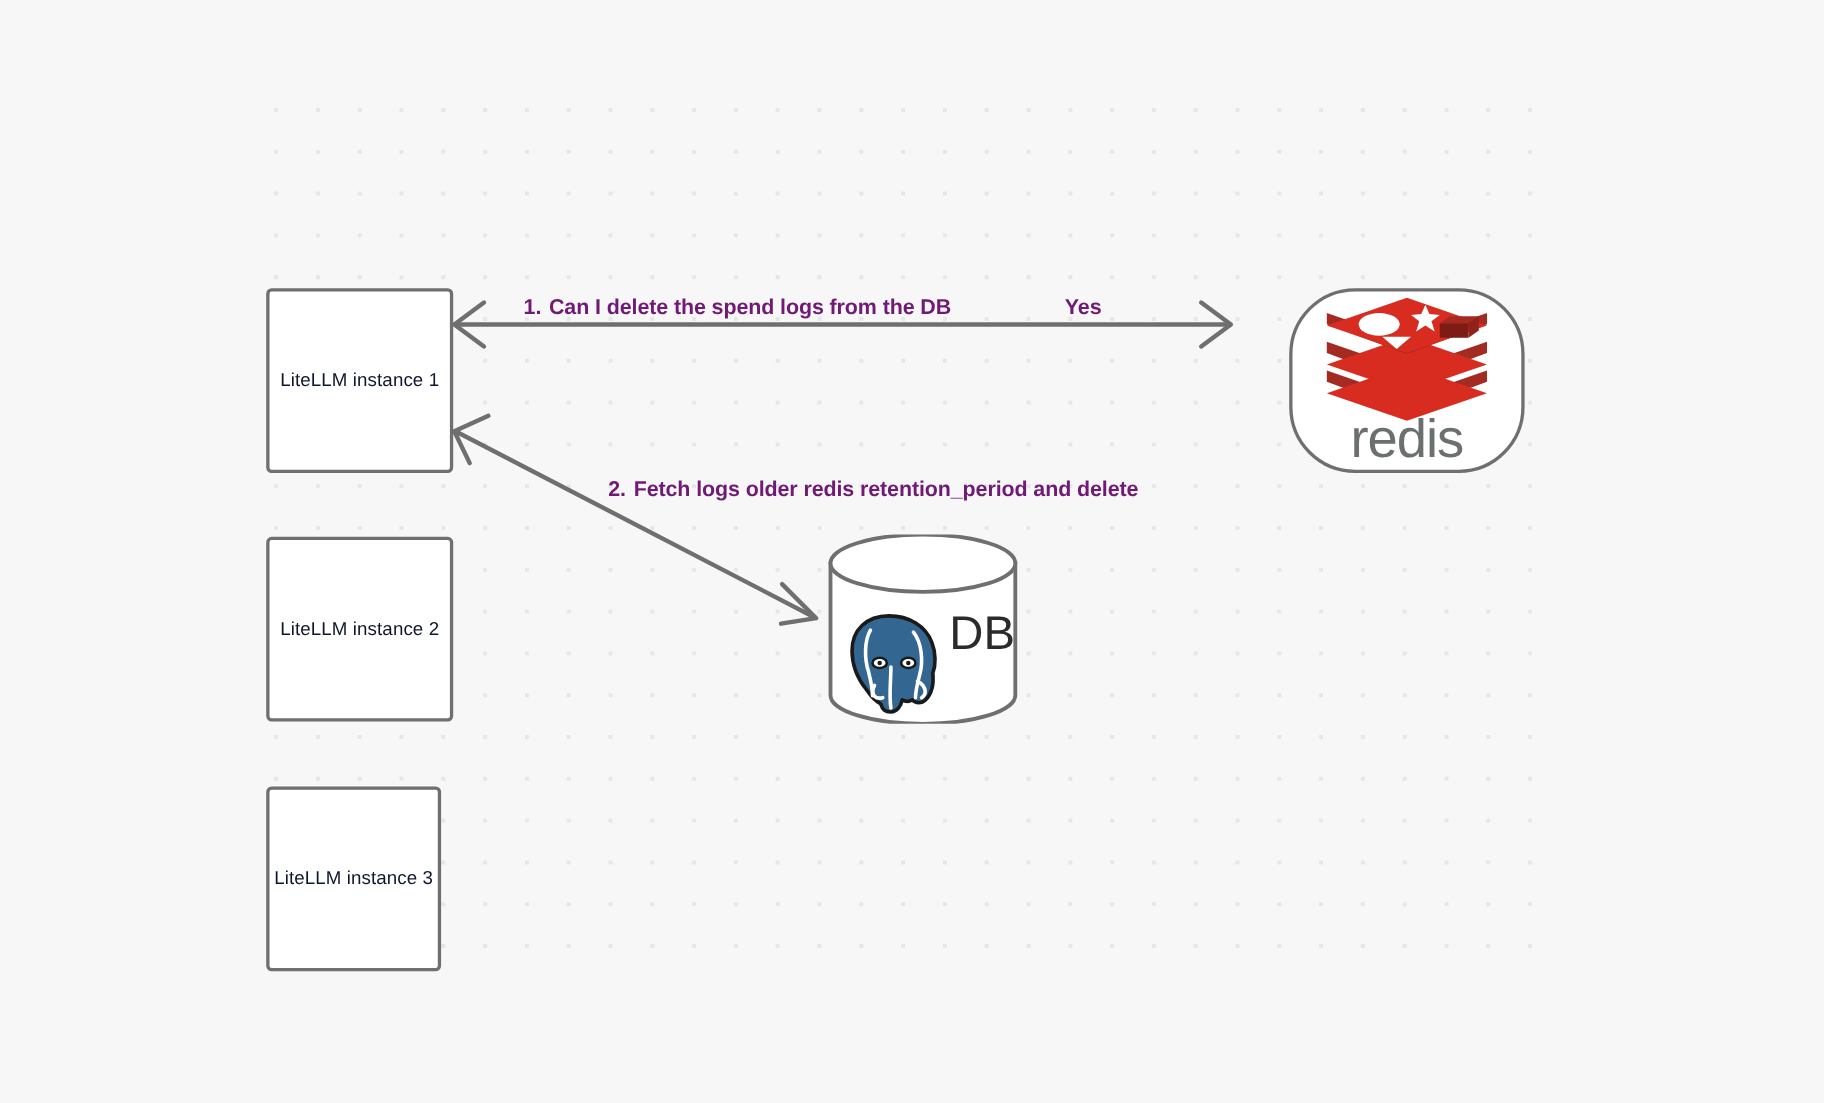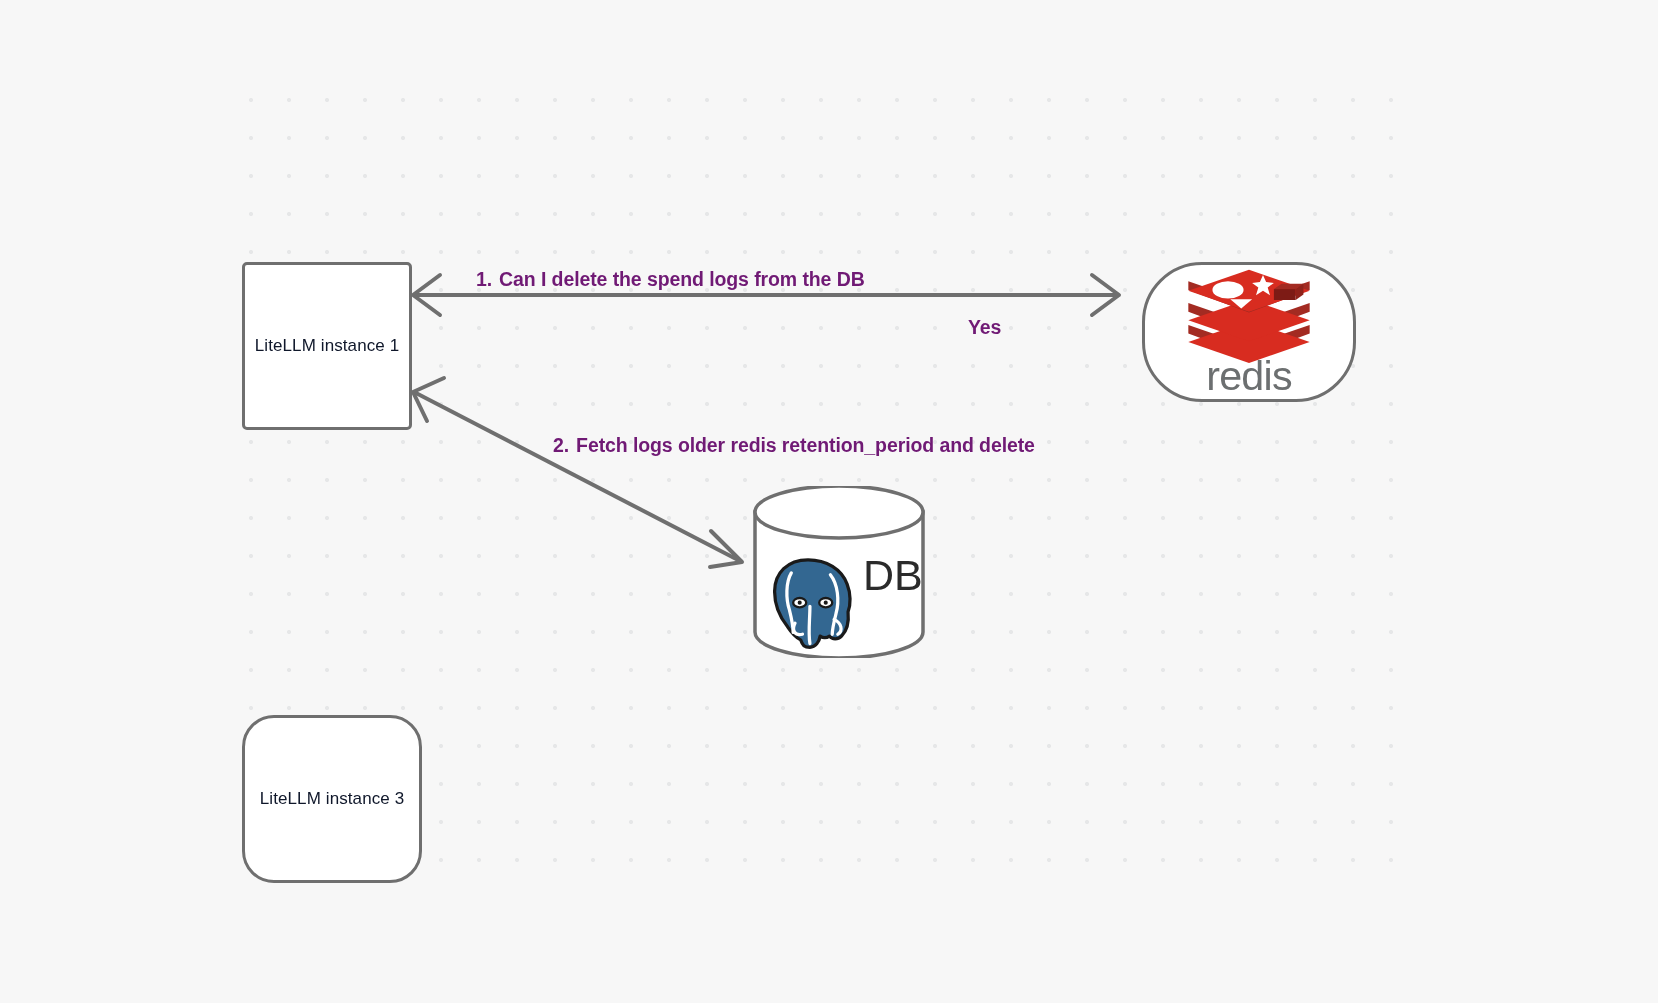--- a/index.html
+++ b/index.html
@@ -124,26 +124,29 @@
       <polyline points="444,378 413,392 427,421" fill="none" stroke="#6f6f6f" stroke-width="4" stroke-linecap="round" stroke-linejoin="round"></polyline>
 
       <polyline points="711,531 742,562 710,567" fill="none" stroke="#6f6f6f" stroke-width="4" stroke-linecap="round" stroke-linejoin="round"></polyline>
     </g>
   </svg>
 
   <div class="node-box" style="left:242px; top:262px; width:170px; height:168px;">
     <span class="node-label">LiteLLM instance 1</span>
   </div>
 
-
-  <div class="node-box" style="left:242px; top:715px; width:180px; height:168px;border-radius:32px;">
+  <div class="node-box" style="left:242px; top:488px; width:170px; height:168px;">
+    <span class="node-label">LiteLLM instance 2</span>
+  </div>
+
+  <div class="node-box" style="left:242px; top:715px; width:159px; height:168px;">
     <span class="node-label">LiteLLM instance 3</span>
   </div>
 
-  <div class="redis-node" style="left:1142px; top:262px; width:214px; height:140px;">
+  <div class="redis-node" style="left:1172px; top:262px; width:214px; height:168px;">
     <svg width="180" height="130" viewBox="0 0 180 130">
 
       <g>
         <path d="M90 104 L12 77 L12 88 L90 117 L168 88 L168 77 Z" fill="#a32b22"></path>
         <path d="M90 72 L12 99 L90 126 L168 99 Z" fill="#d82c20"></path>
       </g>
 
       <g>
         <path d="M90 76 L12 49 L12 60 L90 89 L168 60 L168 49 Z" fill="#a32b22"></path>
         <path d="M90 44 L12 71 L90 98 L168 71 Z" fill="#d82c20"></path>
@@ -200,21 +203,21 @@
         <path d="M70 66 C78 70 80 78 74 82" fill="none" stroke="#ffffff" stroke-width="3.5" stroke-linecap="round"></path>
       </g>
       <text class="db-text" x="118" y="104">DB</text>
     </svg>
   </div>
 
   <div class="edge-label" style="left:476px; top:268px;">
     <span class="num">1.</span><span>Can I delete the spend logs from the DB</span>
   </div>
 
-  <div class="edge-label" style="left:968px; top:268px;margin-top:48px;">
+  <div class="edge-label" style="left:968px; top:268px;">
     <span>Yes</span>
   </div>
 
   <div class="edge-label" style="left:553px; top:434px;">
     <span class="num">2.</span><span>Fetch logs older redis retention_period and delete</span>
   </div>
 
 </div>
 
 </body></html>

